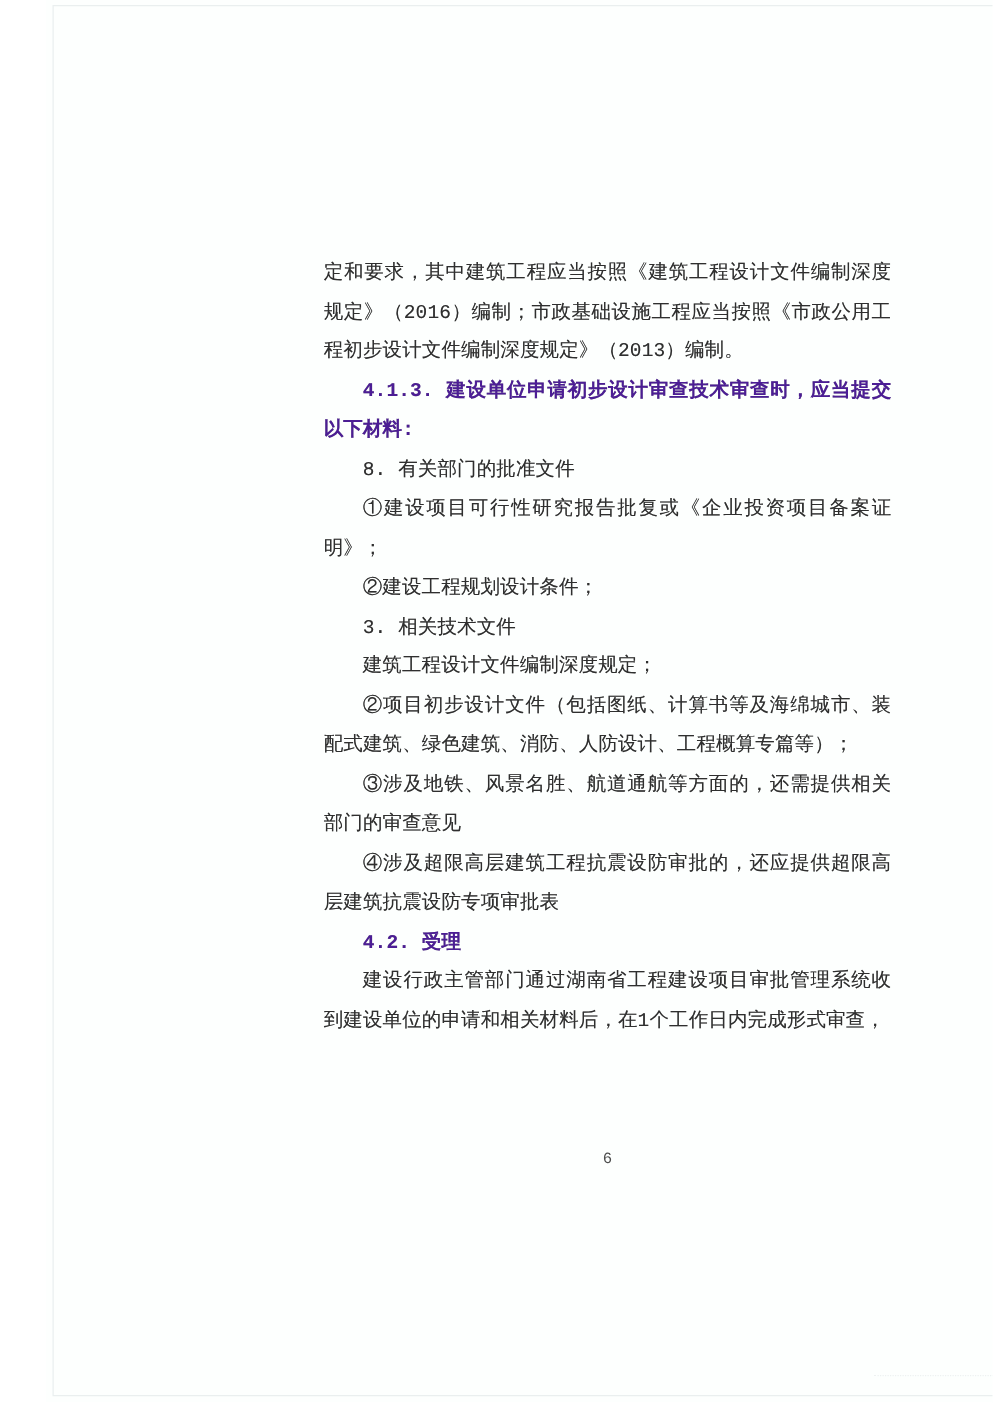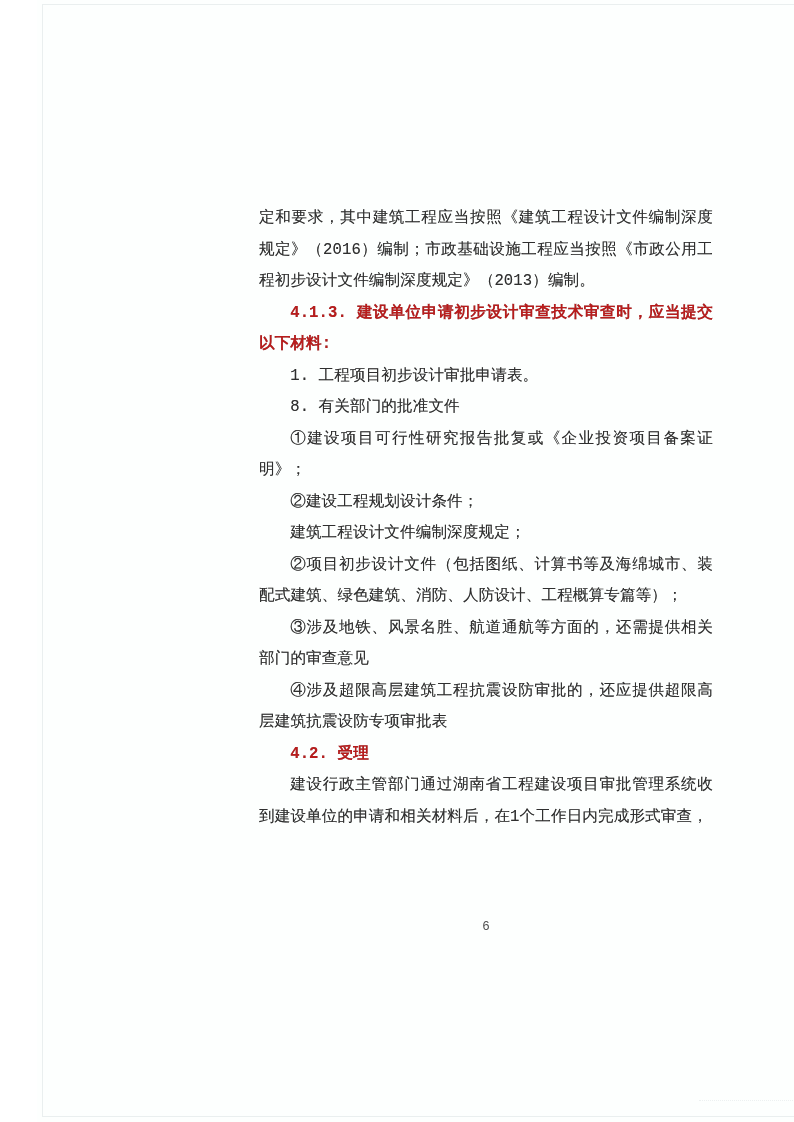--- a/index.html
+++ b/index.html
@@ -49,21 +49,21 @@
     text-shadow: 0 0 0.5px rgba(40,40,40,0.45);
   }
   .content p {
     margin: 0;
   }
   .indent {
     text-indent: 2em;
   }
   .bold {
     font-weight: bold;
-    color: #b91c1c;
+    color: #4c1d95;
   }
   .page-number {
     position: absolute;
     top: 920px;
     left: 222px;
     width: 454px;
     text-align: center;
     font-size: 12.5px;
     color: #4d4d4d;
   }
@@ -73,24 +73,24 @@
 
 <div class="page">
 
   <div class="scan-frame"></div>
   <div class="scan-artifact-line"></div>
   <div class="scan-artifact-edge"></div>
 
   <div class="content">
     <p>定和要求，其中建筑工程应当按照《建筑工程设计文件编制深度规定》（2016）编制；市政基础设施工程应当按照《市政公用工程初步设计文件编制深度规定》（2013）编制。</p>
     <p class="indent bold">4.1.3. 建设单位申请初步设计审查技术审查时，应当提交以下材料:</p>
-    <p class="indent">1. 工程项目初步设计审批申请表。</p>
     <p class="indent">8. 有关部门的批准文件</p>
     <p class="indent">①建设项目可行性研究报告批复或《企业投资项目备案证明》；</p>
     <p class="indent">②建设工程规划设计条件；</p>
+    <p class="indent">3. 相关技术文件</p>
     <p class="indent">建筑工程设计文件编制深度规定；</p>
     <p class="indent">②项目初步设计文件（包括图纸、计算书等及海绵城市、装配式建筑、绿色建筑、消防、人防设计、工程概算专篇等）；</p>
     <p class="indent">③涉及地铁、风景名胜、航道通航等方面的，还需提供相关部门的审查意见</p>
     <p class="indent">④涉及超限高层建筑工程抗震设防审批的，还应提供超限高层建筑抗震设防专项审批表</p>
     <p class="indent bold">4.2. 受理</p>
     <p class="indent">建设行政主管部门通过湖南省工程建设项目审批管理系统收到建设单位的申请和相关材料后，在1个工作日内完成形式审查，</p>
   </div>
 
   <div class="page-number">6</div>
 

